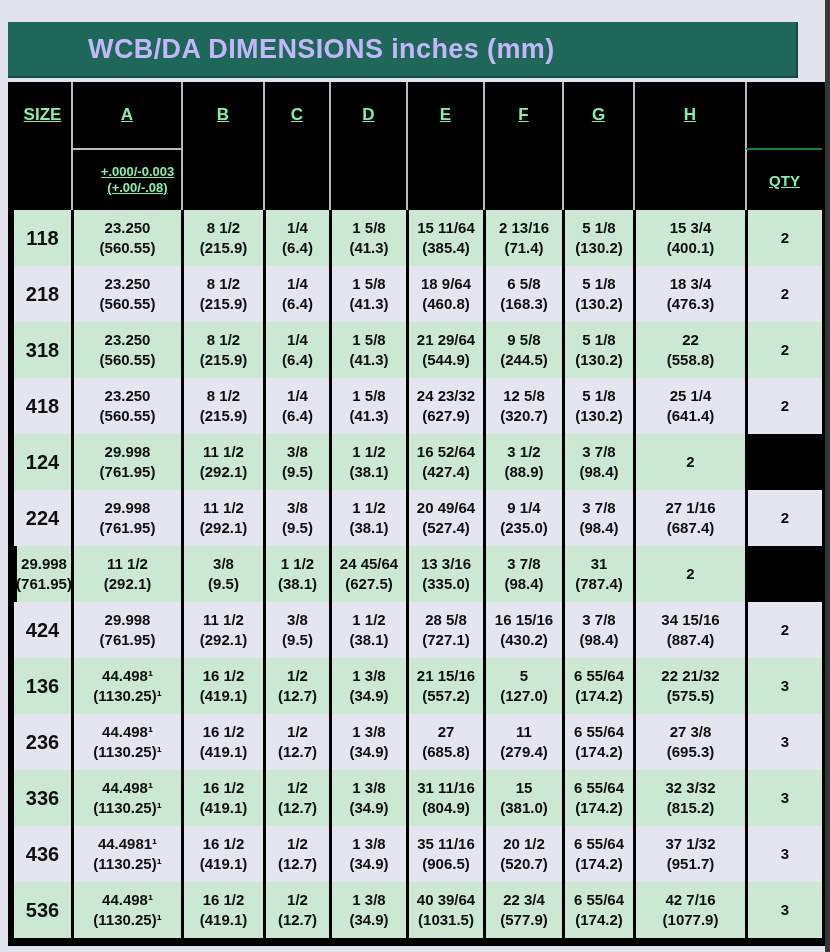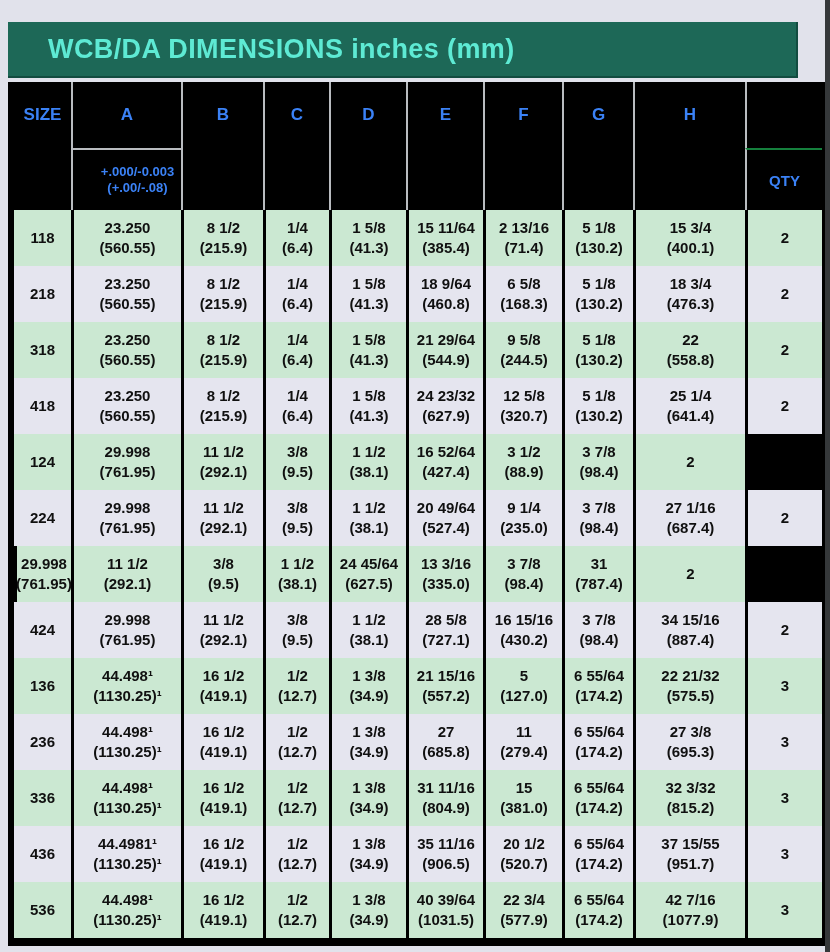--- a/index.html
+++ b/index.html
@@ -12,49 +12,51 @@
   .edge-strip {
     position:absolute; right:0; top:0; width:5px; height:952px;
     background:#35383a; z-index:5;
   }
   .banner {
     position:absolute; left:8px; top:22px; width:790px; height:56px;
     display:flex; align-items:center;
     border-bottom:2px solid #124c40; border-right:2px solid #124c40;
   }
   .banner-title {
-    padding-left:40px; color:#5eead4; font-size:27px; font-weight:800;
+    padding-left:40px; color:#c4b5fd; font-size:27px; font-weight:800;
     letter-spacing:0.4px;
+    margin-left:40px;
   }
   .dim-table {
     position:absolute; left:8px; top:82px; width:820px; height:864px;
     background:#000; padding:0 6px 8px 6px;
   }
   .hdr, .row {
     display:grid;
     grid-template-columns:57px 110px 82px 66px 77px 77px 79px 71px 112px 77px;
   }
   .hdr { grid-template-rows:66px 62px; background:#000; }
   .hcell {
-    color:#3b82f6; font-weight:700; display:flex; flex-direction:column;
+    color:#86efac; font-weight:700; display:flex; flex-direction:column;
     align-items:center; justify-content:center; text-align:center;
     border-left:2px solid #b9bcc0;
+    text-decoration:underline;
   }
   .hcell.first { border-left:none; }
   .hcell.letter { font-size:17px; }
   .hcell.tol { font-size:13px; line-height:16px; border-top:2px solid #b9bcc0;padding-left:21px; }
   .hcell.qtyhead { font-size:15px; border-top:2px solid #15803d; }
   .hcell.blank { }
   .row { height:56px; }
   .cell {
     display:flex; flex-direction:column; align-items:center; justify-content:center;
     text-align:center; font-weight:700; font-size:15px; line-height:20px;
     color:#101010; border-left:3px solid #000; overflow:hidden;
   }
-  .cell.size { border-left:none; font-size:15px; }
+  .cell.size { border-left:none; font-size:20px; }
   .mint .cell { background:#cbe8d2; }
   .lav .cell { background:#e5e5ef; }
 </style>
 </head>
 <body>
 
 <div class="page">
   <div class="edge-strip"></div>
 
   <div class="banner" style="background:#1d6857;">
@@ -518,21 +520,21 @@
           </div>
           <div class="cell">
             <span>20 1/2</span>
             <span>(520.7)</span>
           </div>
           <div class="cell">
             <span>6 55/64</span>
             <span>(174.2)</span>
           </div>
           <div class="cell">
-            <span>37 15/55</span>
+            <span>37 1/32</span>
             <span>(951.7)</span>
           </div>
           <div class="cell qty">3</div>
         </div>
 
         <div class="row mint">
           <div class="cell size">536</div>
           <div class="cell">
             <span>44.498¹</span>
             <span>(1130.25)¹</span>

